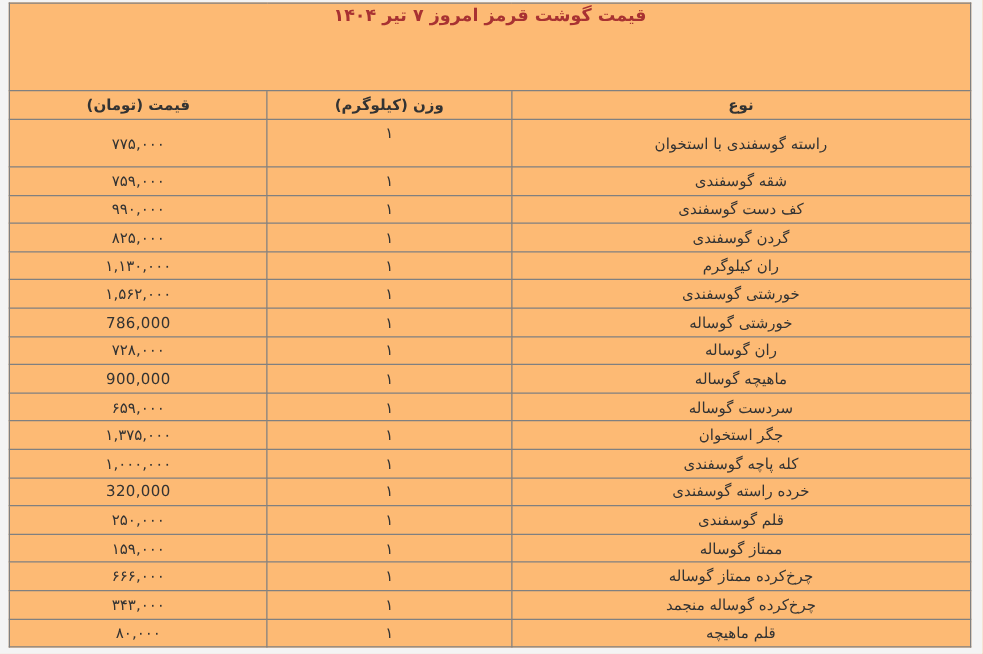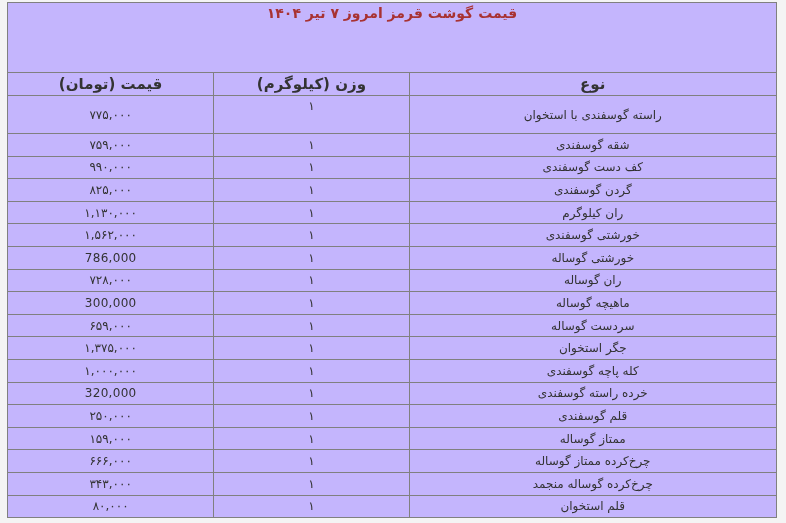--- a/index.html
+++ b/index.html
@@ -14,42 +14,42 @@
       font-family: "DejaVu Sans", sans-serif;
       color: #333333;
     }
     .price-table {
       position: absolute;
       left: 7px;
       top: 2px;
       width: 770px;
       border-collapse: collapse;
       table-layout: fixed;
-      background: #c4b5fd;
+      background: #fdba74;
       direction: rtl;
     }
     .price-table td, .price-table th {
       border: 1px solid #808080;
       text-align: center;
       padding: 0;
       font-size: 12px;
       line-height: 14px;
     }
     .title-cell {
       height: 66px;
       vertical-align: top;
       color: #a83232;
       font-weight: bold;
       font-size: 14px !important;
       padding-top: 3px !important;
     }
     .header-row th {
       height: 22px;
       font-weight: bold;
-      font-size: 15px;
+      font-size: 12px;
       color: #333;
     }
     .col-type { width: 367px; }
     .col-weight { width: 195px; }
     .col-price { width: 206px; }
     .data-row td { height: 21.6px; }
     .data-row.tall td { height: 34px; }
     .data-row.tall td.weight-cell { vertical-align: top; padding-top: 3px; }
     .price-cell { font-family: "DejaVu Sans", sans-serif; letter-spacing: 0.3px; }
   </style>
@@ -107,21 +107,21 @@
         <td class="price-cell">786,000</td>
       </tr>
       <tr class="data-row">
         <td class="type-cell">ران گوساله</td>
         <td class="weight-cell">۱</td>
         <td class="price-cell">۷۲۸,۰۰۰</td>
       </tr>
       <tr class="data-row">
         <td class="type-cell">ماهیچه گوساله</td>
         <td class="weight-cell">۱</td>
-        <td class="price-cell">300,000</td>
+        <td class="price-cell">900,000</td>
       </tr>
       <tr class="data-row">
         <td class="type-cell">سردست گوساله</td>
         <td class="weight-cell">۱</td>
         <td class="price-cell">۶۵۹,۰۰۰</td>
       </tr>
       <tr class="data-row">
         <td class="type-cell">جگر استخوان</td>
         <td class="weight-cell">۱</td>
         <td class="price-cell">۱,۳۷۵,۰۰۰</td>
@@ -150,18 +150,18 @@
         <td class="type-cell">چرخ‌کرده ممتاز گوساله</td>
         <td class="weight-cell">۱</td>
         <td class="price-cell">۶۶۶,۰۰۰</td>
       </tr>
       <tr class="data-row">
         <td class="type-cell">چرخ‌کرده گوساله منجمد</td>
         <td class="weight-cell">۱</td>
         <td class="price-cell">۳۴۳,۰۰۰</td>
       </tr>
       <tr class="data-row">
-        <td class="type-cell">قلم استخوان</td>
+        <td class="type-cell">قلم ماهیچه</td>
         <td class="weight-cell">۱</td>
         <td class="price-cell">۸۰,۰۰۰</td>
       </tr>
     </tbody>
 </table>
 
 </body></html>

